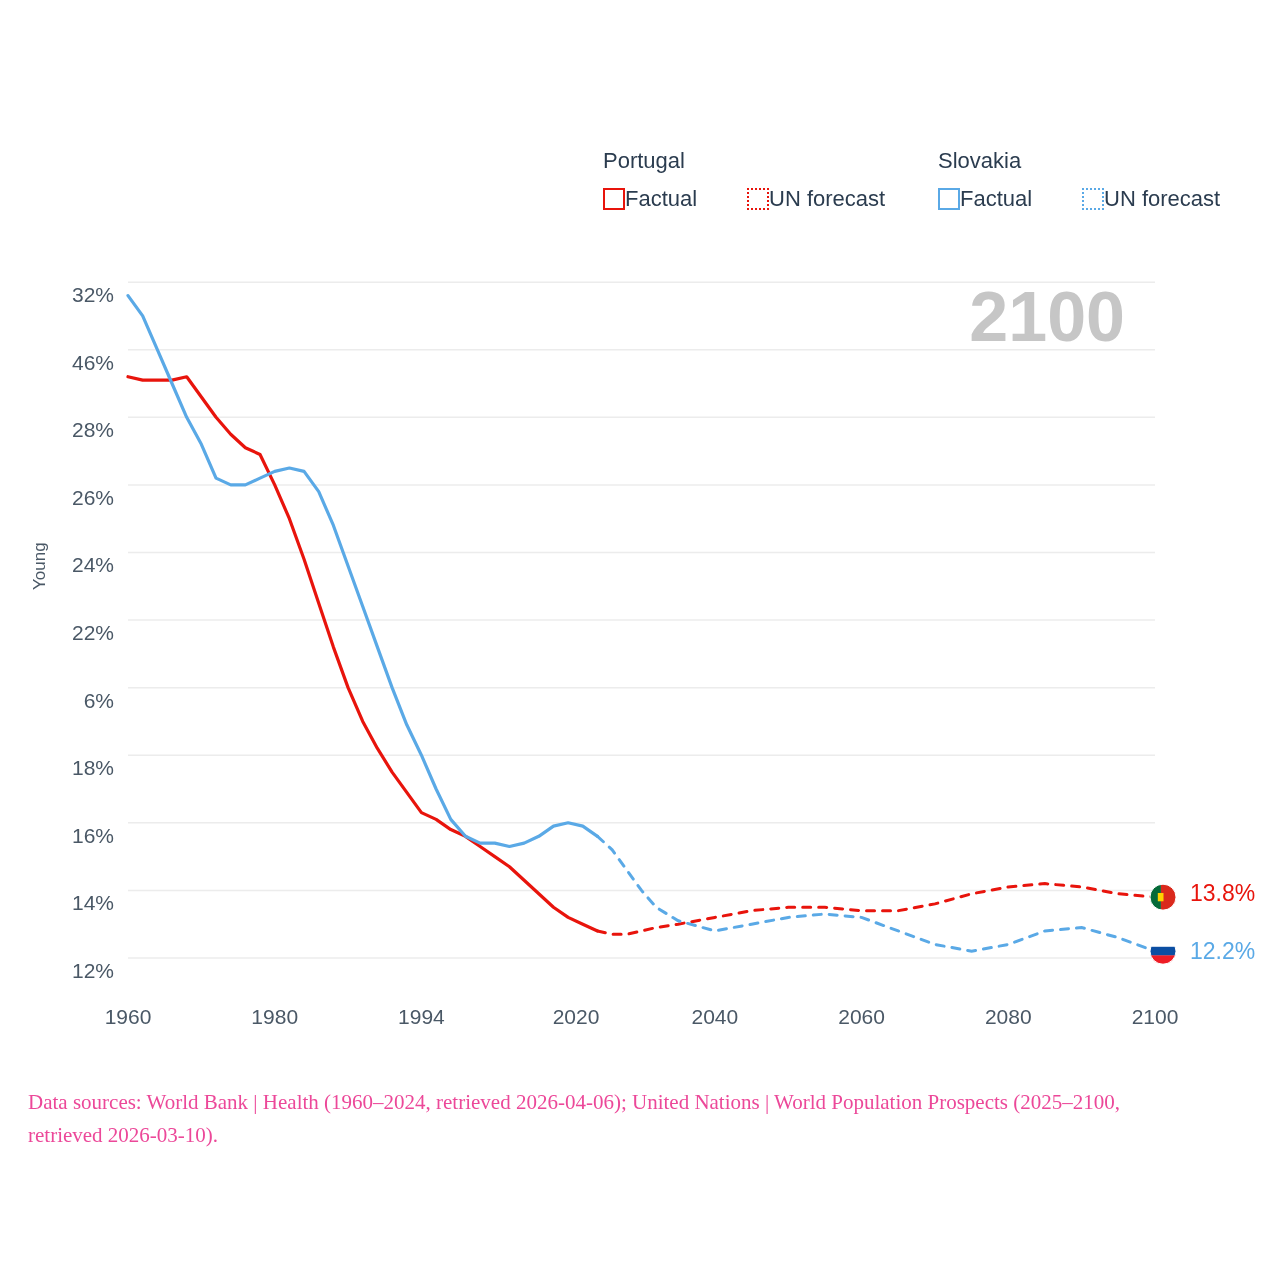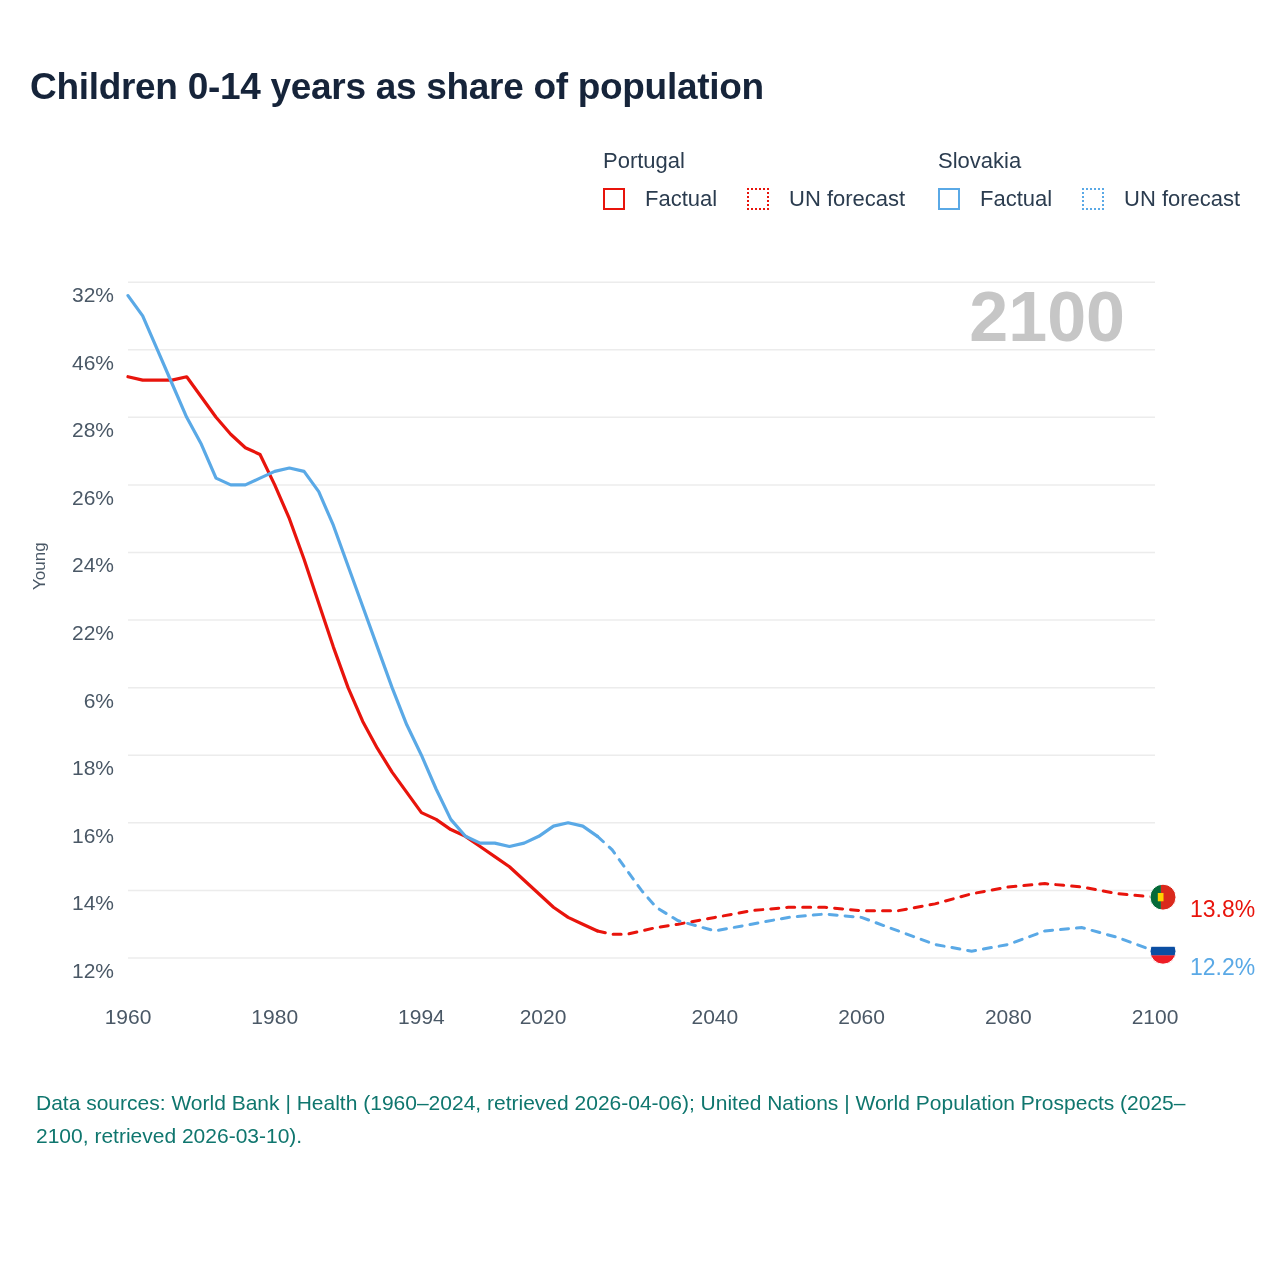--- a/index.html
+++ b/index.html
@@ -52,21 +52,21 @@
   .legend-head.slovakia { left: 343px; }
   .legend-items {
     position: relative;
     height: 40px;
   }
   .legend-item {
     position: absolute;
     top: 6px;
     display: flex;
     align-items: center;
-    gap: 20px;
+    gap: 0;
     white-space: nowrap;
   }
   .legend-item.p-factual  { left: 8px; }
   .legend-item.p-forecast { left: 152px; }
   .legend-item.s-factual  { left: 343px; }
   .legend-item.s-forecast { left: 487px; }
   .swatch {
     width: 22px;
     height: 22px;
     box-sizing: border-box;
@@ -119,44 +119,43 @@
     top: 277px;
     font-size: 70px;
     font-weight: bold;
     color: #c6c6c6;
     letter-spacing: 0px;
   }
   .endlabel {
     position: absolute;
     font-size: 23px;
     font-weight: normal;
-    margin-top: 16px;
   }
   .endlabel.red  { color: #e8140c; left: 1190px; top: 880px; }
   .endlabel.blue { color: #5aa9e6; left: 1190px; top: 938px; }
 
   
   .footer {
     position: absolute;
-    left: 36px;
+    left: 28px;
     top: 1086px;
     width: 1160px;
     font-size: 21px;
-    color: #0f766e;
+    color: #ec4899;
     line-height: 33px;
+    font-family: Liberation Serif, serif;
   }
   .footer .src { display: block; }
   .footer .credit { display: block; margin-top: 10px; }
 </style>
 </head>
 <body>
 
 <div id="chart-root">
 
-  <div class="title">Children 0-14 years as share of population</div>
 
   <div class="legend">
     <div class="legend-heads">
       <div class="legend-head portugal">Portugal</div>
       <div class="legend-head slovakia">Slovakia</div>
     </div>
     <div class="legend-items">
       <div class="legend-item p-factual">
         <span class="swatch solid-red"></span>
         <span class="legend-label">Factual</span>
@@ -232,21 +231,21 @@
       <div class="ytick" style="position: absolute; left: 6px; top: 538.469px; width: 108px;">24%</div>
       <div class="ytick" style="position: absolute; left: 6px; top: 470.886px; width: 108px;">26%</div>
       <div class="ytick" style="position: absolute; left: 6px; top: 403.303px; width: 108px;">28%</div>
       <div class="ytick" style="position: absolute; left: 6px; top: 335.72px; width: 108px;">46%</div>
       <div class="ytick" style="position: absolute; left: 6px; top: 268.137px; width: 108px;">32%</div>
     </div>
   <div id="xtick-layer">
       <div class="xtick" style="left: 128px;">1960</div>
       <div class="xtick" style="left: 274.714px;">1980</div>
       <div class="xtick" style="left: 421.429px;">1994</div>
-      <div class="xtick" style="left: 543px;">2020</div>
+      <div class="xtick" style="left: 576px;">2020</div>
       <div class="xtick" style="left: 714.857px;">2040</div>
       <div class="xtick" style="left: 861.571px;">2060</div>
       <div class="xtick" style="left: 1008.29px;">2080</div>
       <div class="xtick" style="left: 1155px;">2100</div>
     </div>
 
   <div class="endlabel red">13.8%</div>
   <div class="endlabel blue">12.2%</div>
 
   <div class="footer">

